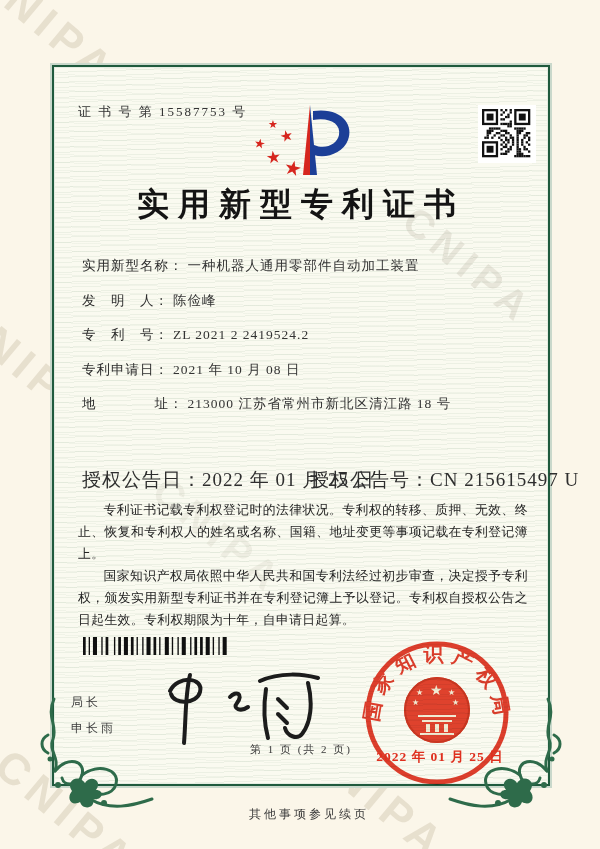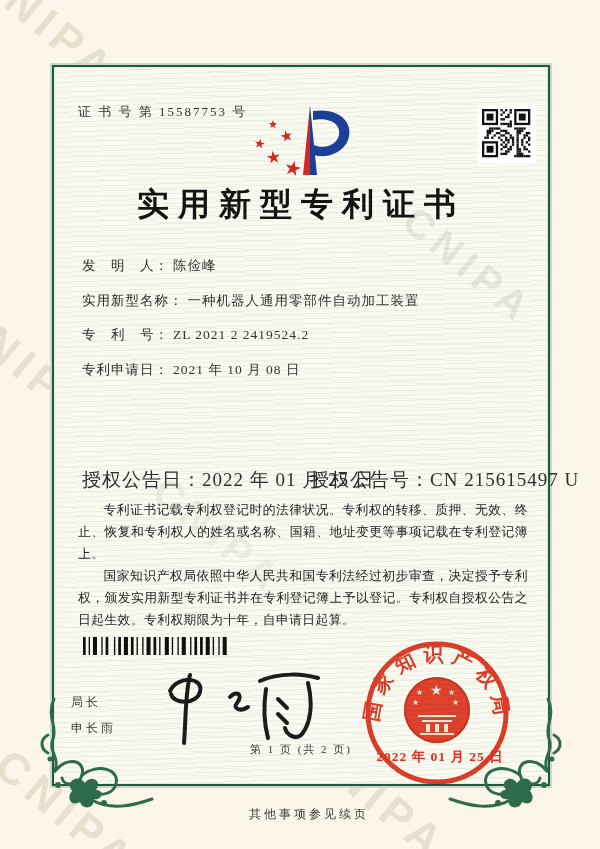--- a/index.html
+++ b/index.html
@@ -242,30 +242,33 @@
         <rect x="33.199999999999996" y="1" width="16.099999999999998" height="16.099999999999998" fill="#111"></rect>
         <rect x="35.5" y="3.3" width="11.5" height="11.5" fill="#fff"></rect>
         <rect x="37.8" y="5.6" width="6.8999999999999995" height="6.8999999999999995" fill="#111"></rect>
         <rect x="1" y="33.199999999999996" width="16.099999999999998" height="16.099999999999998" fill="#111"></rect>
         <rect x="3.3" y="35.5" width="11.5" height="11.5" fill="#fff"></rect>
         <rect x="5.6" y="37.8" width="6.8999999999999995" height="6.8999999999999995" fill="#111"></rect>
       </svg></div>
 
   <div class="fields">
     <div class="frow">
+      <span class="lab">实用新型名称：</span><span class="val">一种机器人通用零部件自动加工装置</span>
+    </div>
+    <div class="frow">
       <span class="lab">发　明　人：</span><span class="val">陈俭峰</span>
     </div>
     <div class="frow">
-      <span class="lab">实用新型名称：</span><span class="val">一种机器人通用零部件自动加工装置</span>
-    </div>
-    <div class="frow">
       <span class="lab">专　利　号：</span><span class="val">ZL 2021 2 2419524.2</span>
     </div>
     <div class="frow">
       <span class="lab">专利申请日：</span><span class="val">2021 年 10 月 08 日</span>
+    </div>
+    <div class="frow">
+      <span class="lab">地　　　　址：</span><span class="val">213000 江苏省常州市新北区清江路 18 号</span>
     </div>
   </div>
 
   <div class="grant">
     <span>授权公告日：</span><span>2022 年 01 月 25 日</span>
     <span class="col2"><span>授权公告号：</span><span>CN 215615497 U</span></span>
   </div>
 
   <div class="paras">
     <p>专利证书记载专利权登记时的法律状况。专利权的转移、质押、无效、终止、恢复和专利权人的姓名或名称、国籍、地址变更等事项记载在专利登记簿上。</p>

